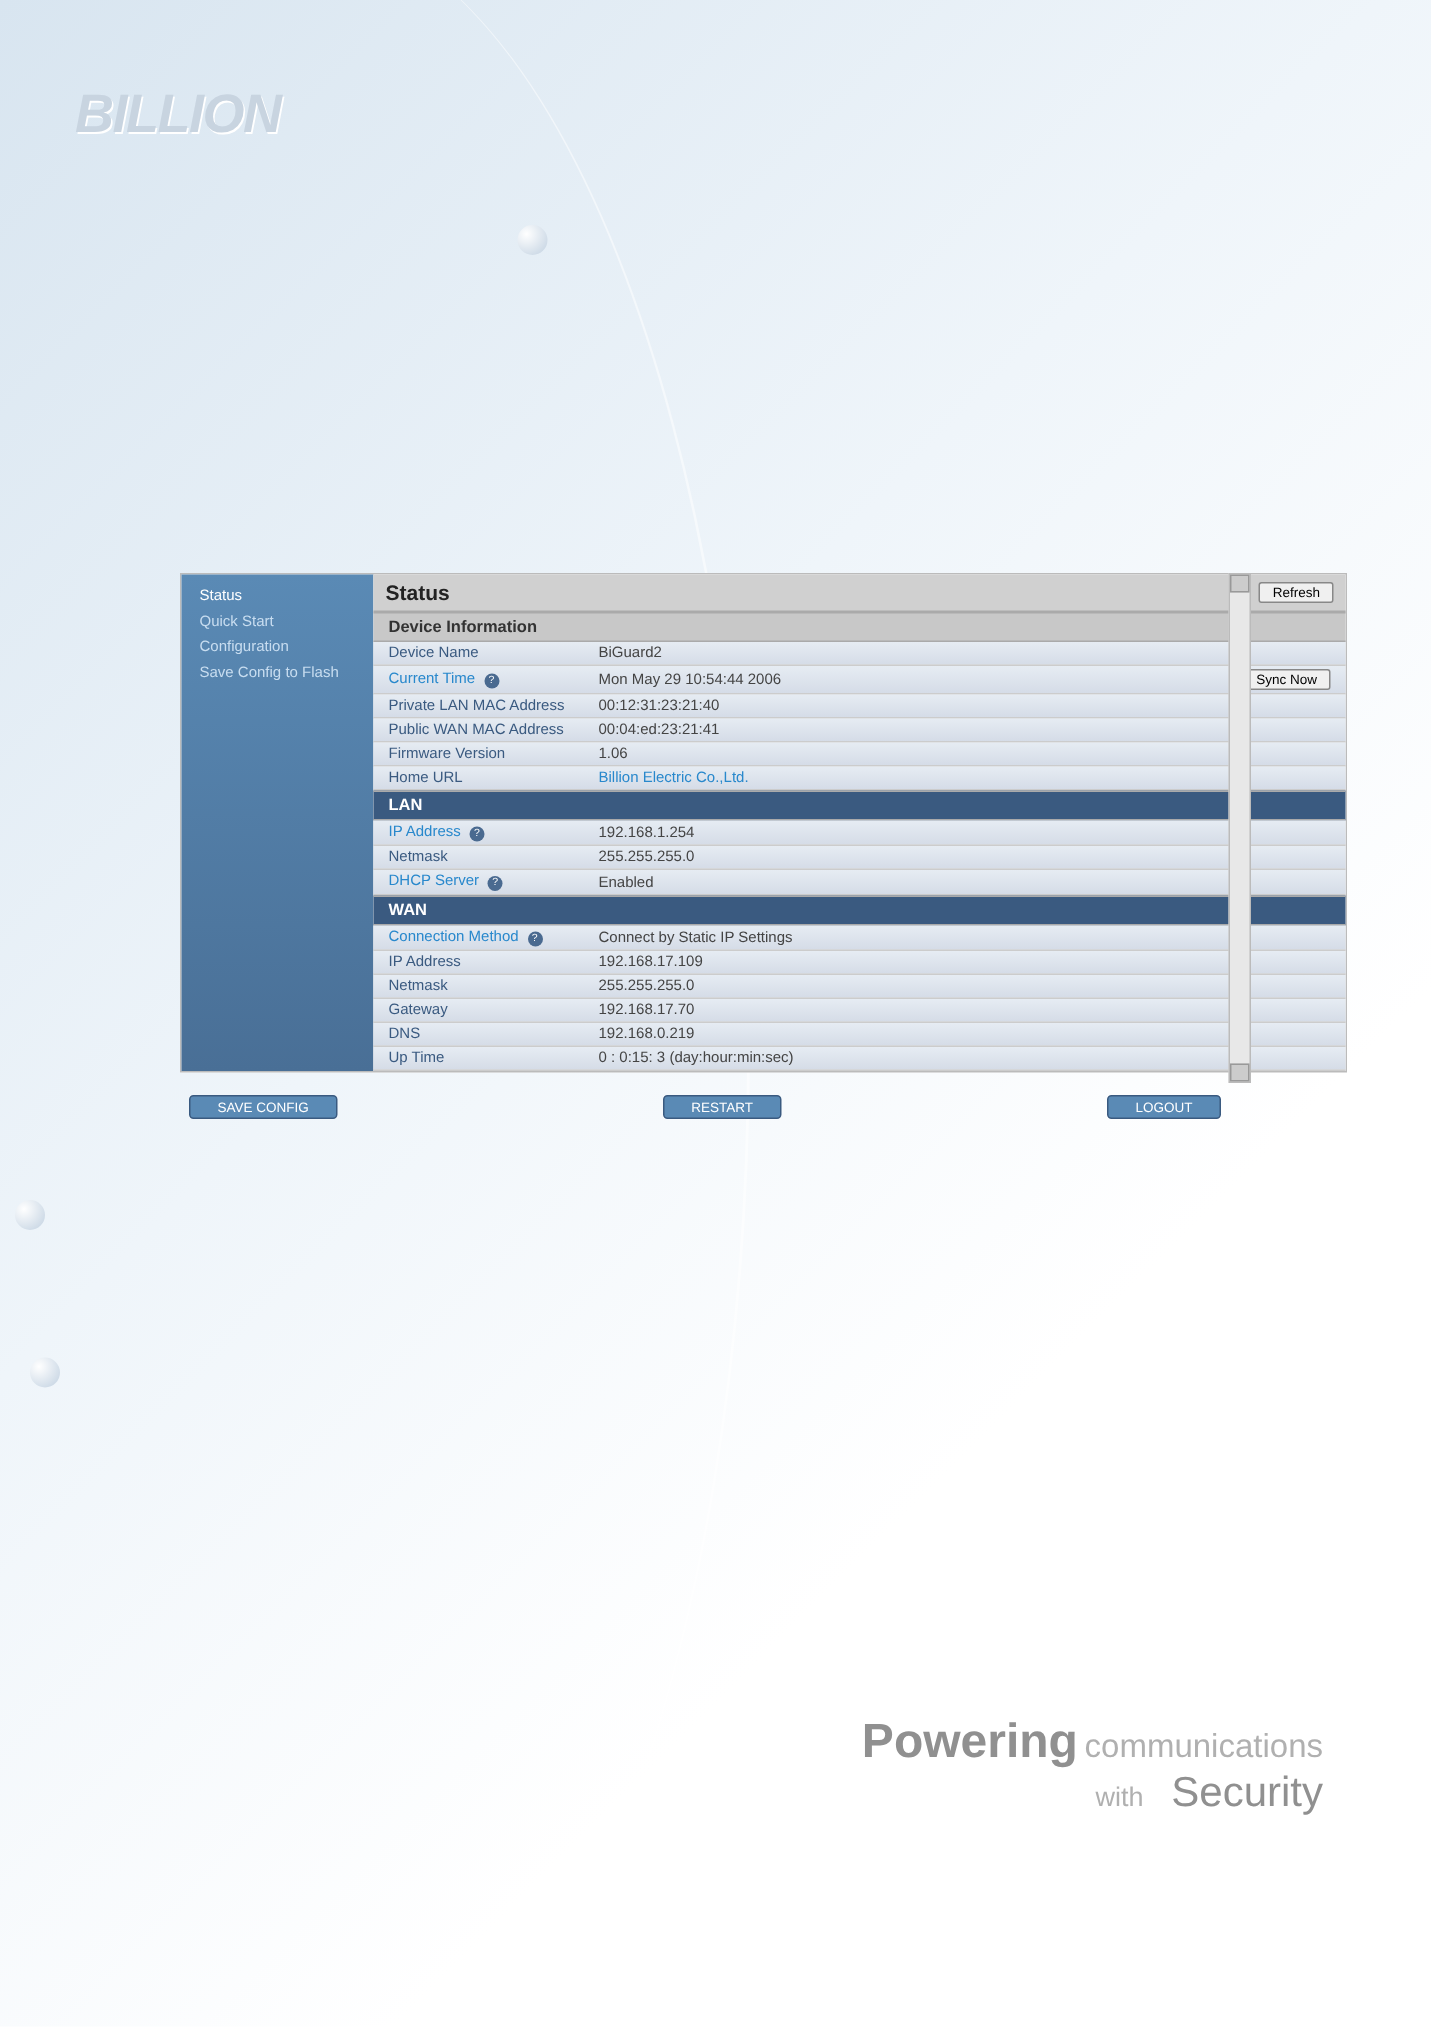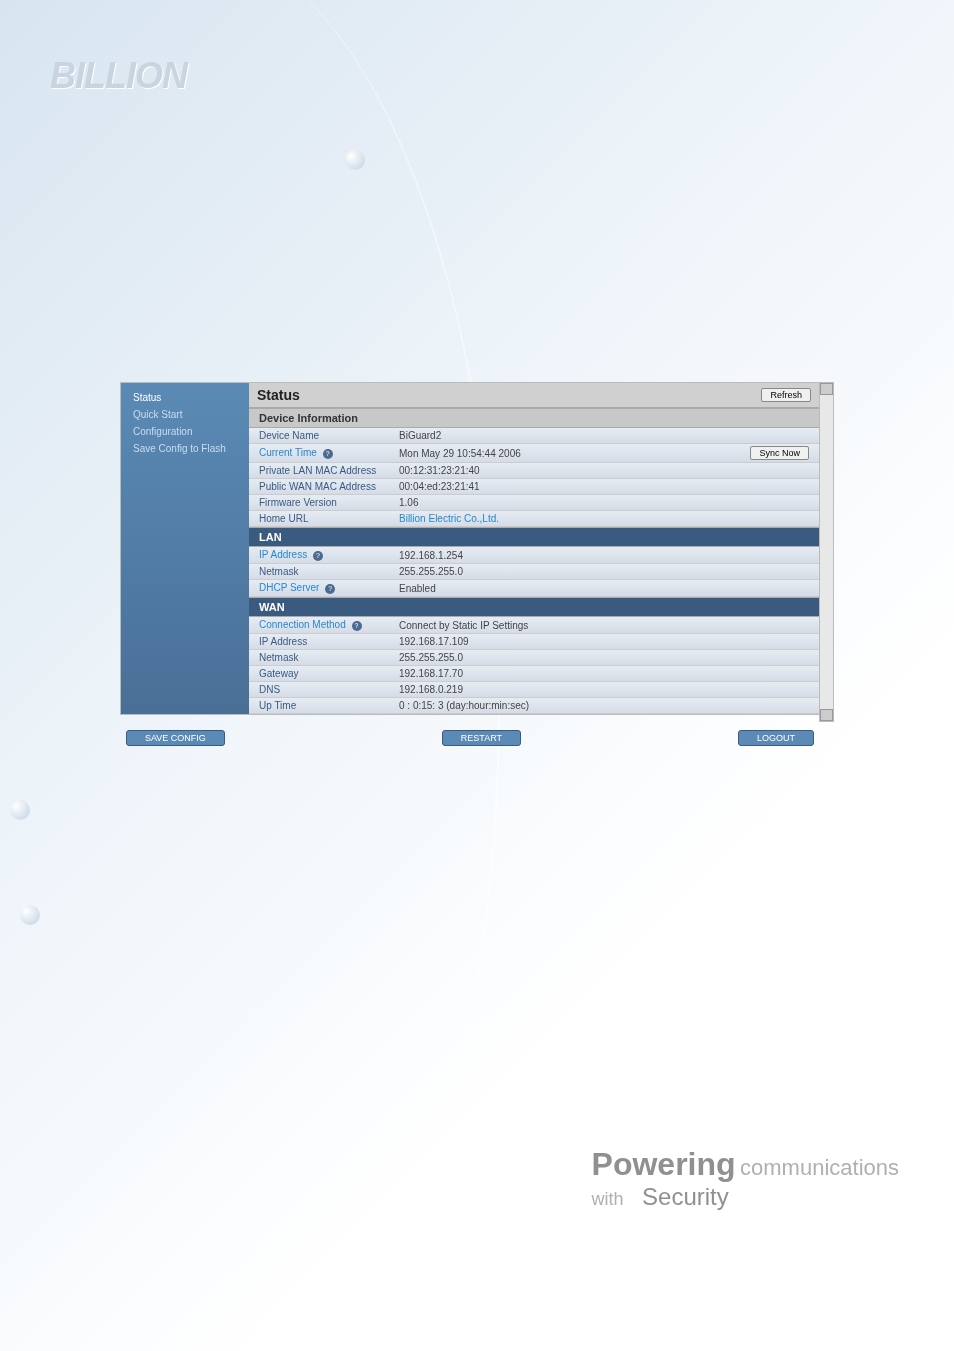--- a/index.html
+++ b/index.html
@@ -30,21 +30,21 @@
       font-weight: 900;
       font-style: italic;
       color: #c8d4e0;
       letter-spacing: -1px;
       text-shadow: 1px 1px 0 #fff;
     }
     .admin-panel {
       position: absolute;
       top: 382px;
       left: 120px;
-      width: 700px;
+      width: 778px;
       background: #fff;
       border: 1px solid #bbb;
       display: flex;
       font-size: 10px;
     }
     .sidebar {
       width: 128px;
       background: linear-gradient(180deg, #5a8ab5 0%, #496f96 100%);
       padding: 6px 0;
     }
@@ -156,27 +156,28 @@
       top: 0;
       right: 0;
       width: 13px;
       height: 12px;
       background: #ccc;
       border: 1px solid #999;
     }
     .tagline {
       position: absolute;
       bottom: 140px;
-      right: 55px;
+      right: 72px;
+      text-align: right;
       color: #a0a0a0;
     }
     .tag-powering { font-size: 32px; font-weight: bold; color: #909090; }
     .tag-comm { font-size: 22px; font-weight: 300; color: #b0b0b0; }
     .tag-with { font-size: 18px; color: #b0b0b0; margin-right: 14px; }
-    .tag-security { font-size: 24px; font-weight: 300; color: #909090; }
+    .tag-security { font-size: 28px; font-weight: 300; color: #909090; }
     .orb {
       position: absolute;
       width: 20px;
       height: 20px;
       background: radial-gradient(circle at 30% 30%, #fff, #c0d0e0);
       border-radius: 50%;
     }
   </style>
 </head>
 <body>

